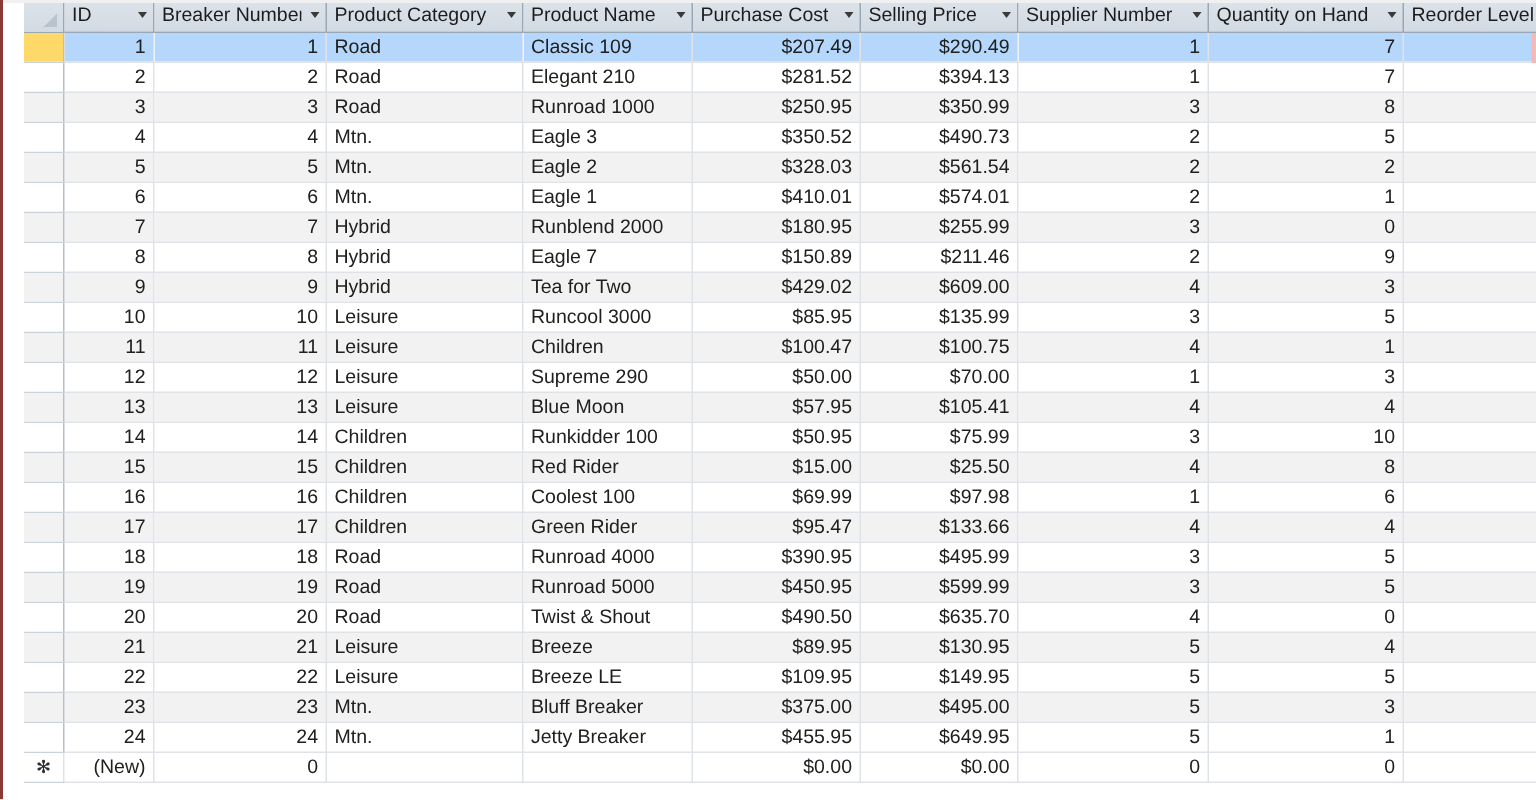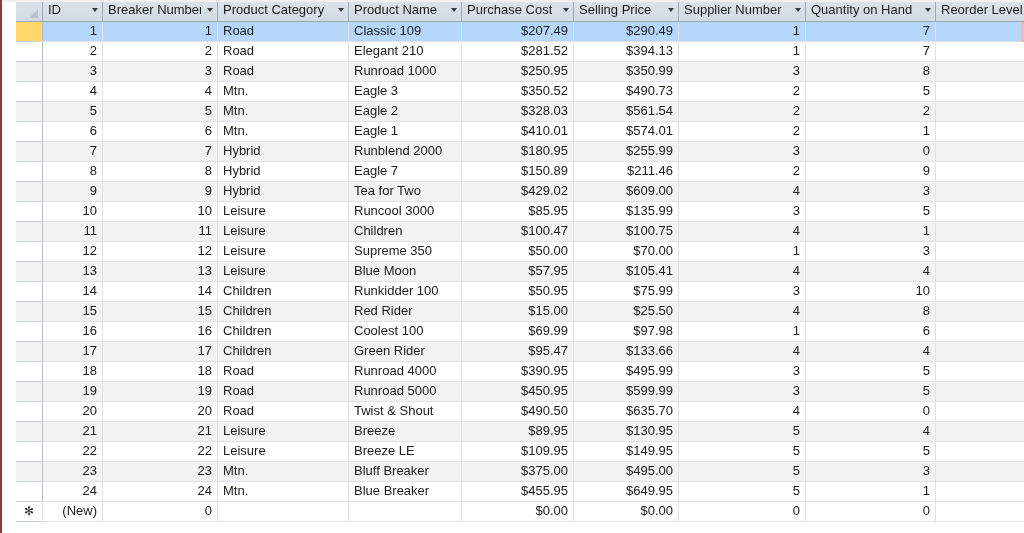--- a/index.html
+++ b/index.html
@@ -370,21 +370,21 @@
             <td class="num">$100.75</td>
             <td class="num">4</td>
             <td class="num">1</td>
             <td class="num">2</td>
           </tr>
           <tr class="plain">
             <td class="sel"></td>
             <td class="num">12</td>
             <td class="num">12</td>
             <td class="txt">Leisure</td>
-            <td class="txt">Supreme 350</td>
+            <td class="txt">Supreme 290</td>
             <td class="num">$50.00</td>
             <td class="num">$70.00</td>
             <td class="num">1</td>
             <td class="num">3</td>
             <td class="num">5</td>
           </tr>
           <tr class="alt">
             <td class="sel"></td>
             <td class="num">13</td>
             <td class="num">13</td>
@@ -514,21 +514,21 @@
             <td class="num">$495.00</td>
             <td class="num">5</td>
             <td class="num">3</td>
             <td class="num">3</td>
           </tr>
           <tr class="plain">
             <td class="sel"></td>
             <td class="num">24</td>
             <td class="num">24</td>
             <td class="txt">Mtn.</td>
-            <td class="txt">Blue Breaker</td>
+            <td class="txt">Jetty Breaker</td>
             <td class="num">$455.95</td>
             <td class="num">$649.95</td>
             <td class="num">5</td>
             <td class="num">1</td>
             <td class="num">2</td>
           </tr>
           <tr class="plain">
             <td class="sel newrec"><span class="aster">✻</span></td>
             <td class="num">(New)</td>
             <td class="num">0</td>

